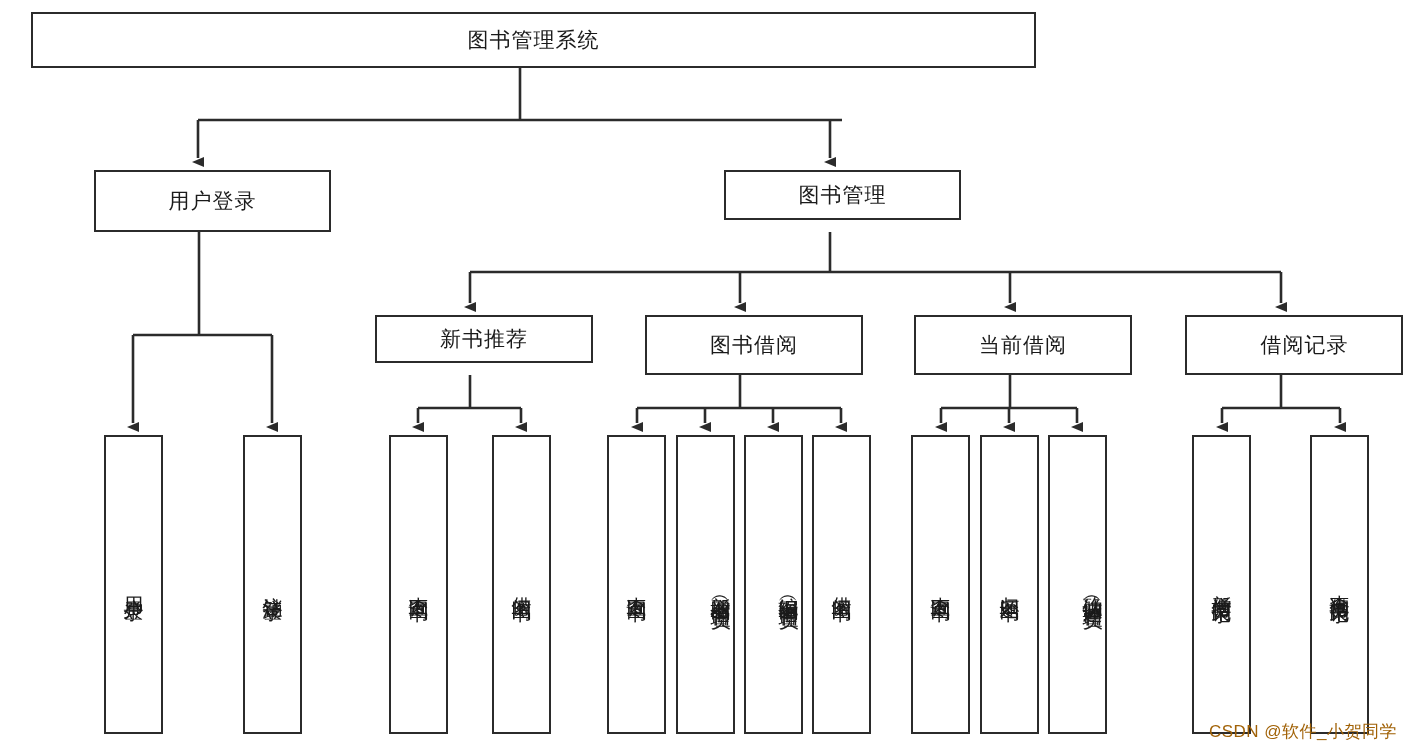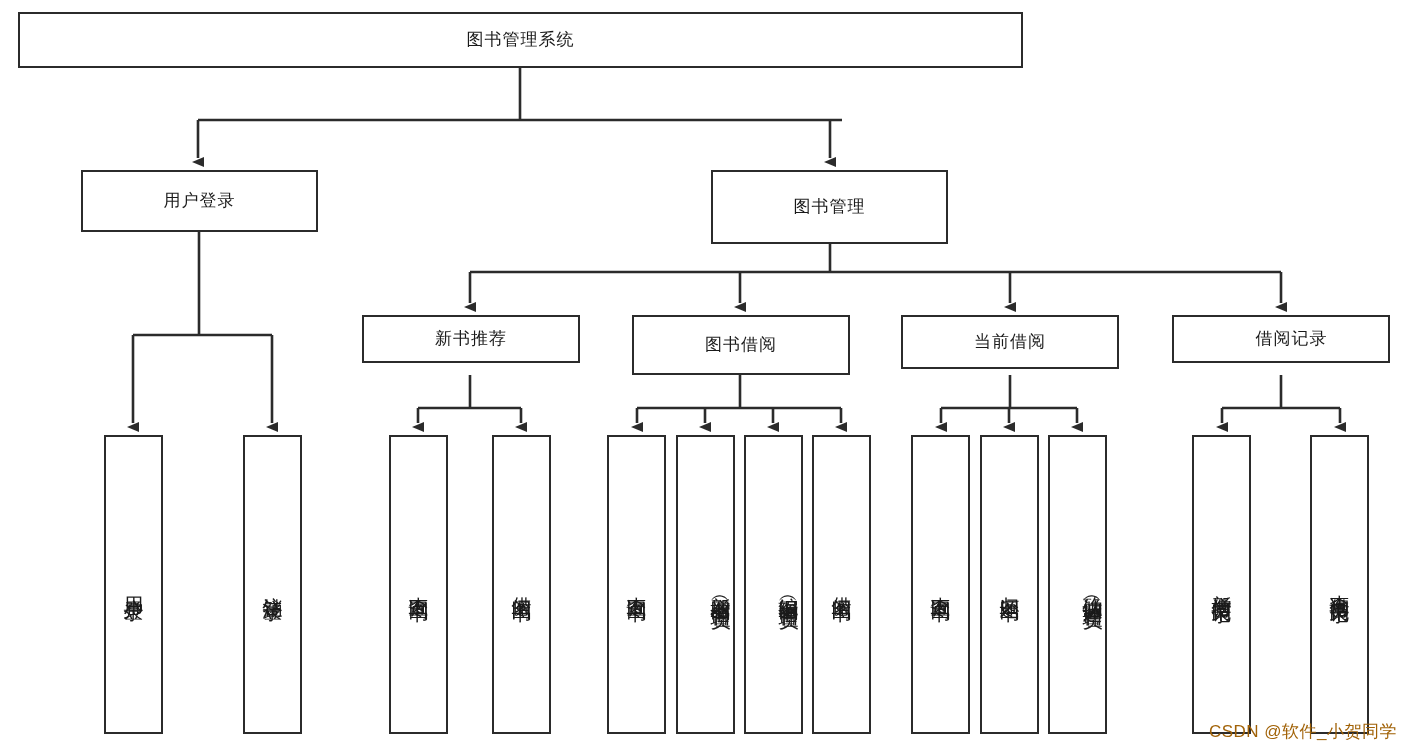--- a/index.html
+++ b/index.html
@@ -30,23 +30,24 @@
     box-sizing: border-box;
     background: #ffffff;
     border: 2px solid #2b2b2b;
     display: flex;
     align-items: center;
     justify-content: center;
     color: #1a1a1a;
     z-index: 2;
   }
   .node.horiz {
-    font-size: 17px;
+    font-size: 21px;
     letter-spacing: 1px;
     line-height: 1.2;
+    margin-left: 13px;
   }
   .node.vert {
     writing-mode: vertical-rl;
     text-orientation: upright;
     font-size: 20px;
     line-height: 1.25;
     letter-spacing: 2px;
     align-items: flex-start;
     justify-content: center;
     padding-top: 10px;
@@ -125,34 +126,34 @@
     </g>
   </svg>
 
   <div class="node horiz" style="left:18px; top:12px; width:1005px; height:56px;">
     <span class="node-label">图书管理系统</span>
   </div>
 
   <div class="node horiz" style="left:81px; top:170px; width:237px; height:62px;">
     <span class="node-label">用户登录</span>
   </div>
-  <div class="node horiz" style="left:711px; top:170px; width:237px; height:74px;">
+  <div class="node horiz" style="left:711px; top:170px; width:237px; height:50px;">
     <span class="node-label">图书管理</span>
   </div>
 
   <div class="node horiz" style="left:362px; top:315px; width:218px; height:48px;">
     <span class="node-label">新书推荐</span>
   </div>
   <div class="node horiz" style="left:632px; top:315px; width:218px; height:60px;">
     <span class="node-label">图书借阅</span>
   </div>
-  <div class="node horiz" style="left:901px; top:315px; width:218px; height:54px;">
+  <div class="node horiz" style="left:901px; top:315px; width:218px; height:60px;">
     <span class="node-label">当前借阅</span>
   </div>
-  <div class="node horiz" style="left:1172px; top:315px; width:218px; height:48px;padding-left:21px;">
+  <div class="node horiz" style="left:1172px; top:315px; width:218px; height:60px;padding-left:21px;">
     <span class="node-label">借阅记录</span>
   </div>
 
   <div class="node vert centered" style="left:104px; top:435px; width:59px; height:299px;">
     <span class="node-label">用户登录</span>
   </div>
   <div class="node vert centered" style="left:243px; top:435px; width:59px; height:299px;">
     <span class="node-label">注销登录</span>
   </div>
 

